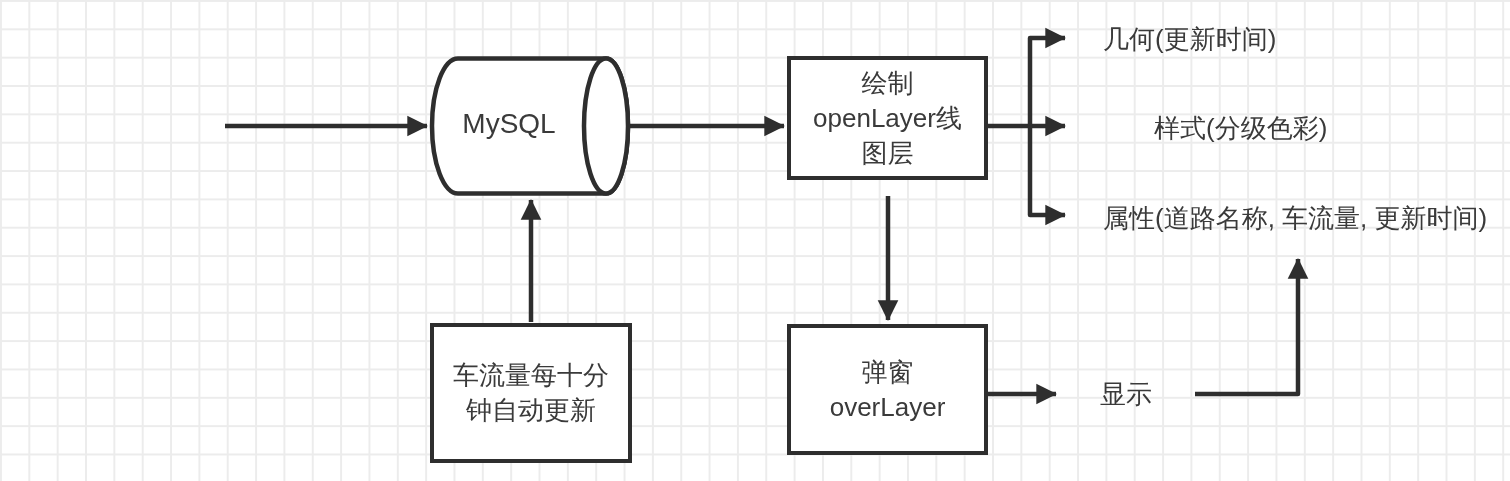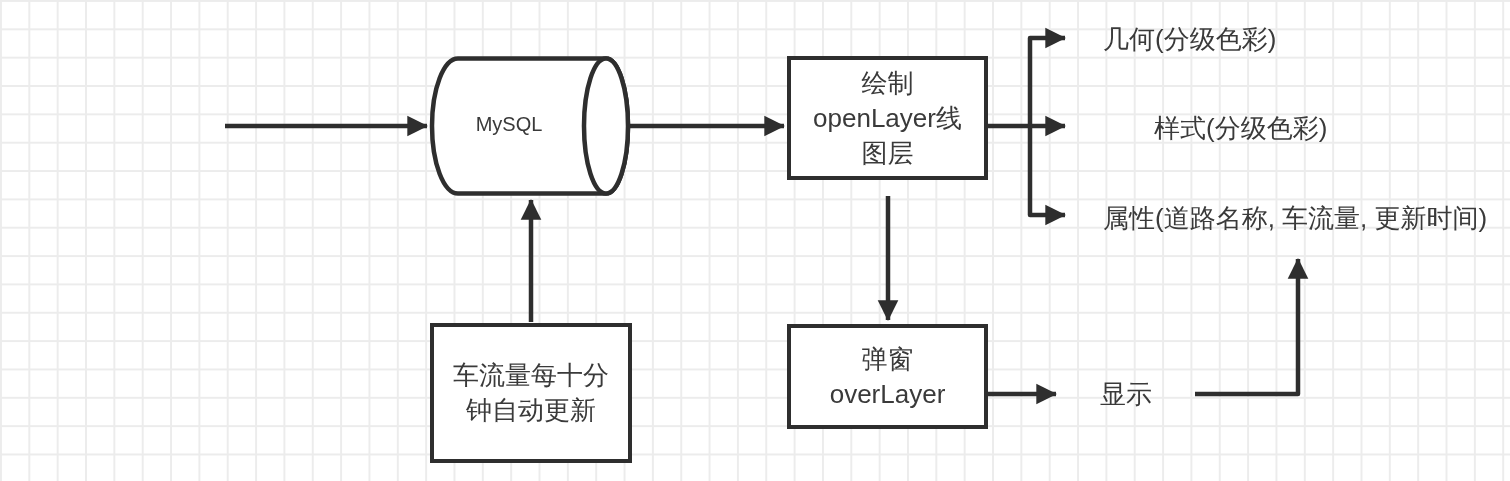--- a/index.html
+++ b/index.html
@@ -38,37 +38,37 @@
     line-height: 35px;
     display: flex;
     align-items: center;
     justify-content: center;
     text-align: center;
     white-space: pre-line;
   }
   #node-realtime   { left: 22px;  top: 56px;  width: 203px; height: 140px; }
   #node-draw-layer { left: 787px; top: 56px;  width: 201px; height: 124px; }
   #node-update     { left: 430px; top: 323px; width: 202px; height: 140px; }
-  #node-popup      { left: 787px; top: 324px; width: 201px; height: 105px; }
+  #node-popup      { left: 787px; top: 324px; width: 201px; height: 131px; }
 
   #cylinder-svg {
     position: absolute;
     left: 430px; top: 56px;
     width: 200px; height: 140px;
     overflow: visible;
   }
   #mysql-label {
     position: absolute;
     left: 434px; top: 56px;
     width: 150px; height: 136px;
     display: flex;
     align-items: center;
     justify-content: center;
     color: #3a3a3a;
-    font-size: 20px;
+    font-size: 28px;
   }
   .flabel {
     position: absolute;
     color: #3a3a3a;
     font-size: 26px;
     line-height: 34px;
     white-space: nowrap;
   }
   #label-geometry  { left: 1103px; top: 22px;  }
   #label-style     { left: 1154px; top: 111px; }
@@ -109,21 +109,21 @@
   <div class="node" id="node-draw-layer">绘制
 openLayer线
 图层</div>
 
   <div class="node" id="node-update">车流量每十分
 钟自动更新</div>
 
   <div class="node" id="node-popup">弹窗
 overLayer</div>
 
-  <div class="flabel" id="label-geometry">几何(分级色彩)</div>
+  <div class="flabel" id="label-geometry">几何(更新时间)</div>
 
   <div class="flabel" id="label-style">样式(分级色彩)</div>
 
   <div class="flabel" id="label-attribute">属性(道路名称, 车流量, 更新时间)</div>
 
   <div class="flabel" id="label-display">显示</div>
 
 </div>
 
 </body></html>

